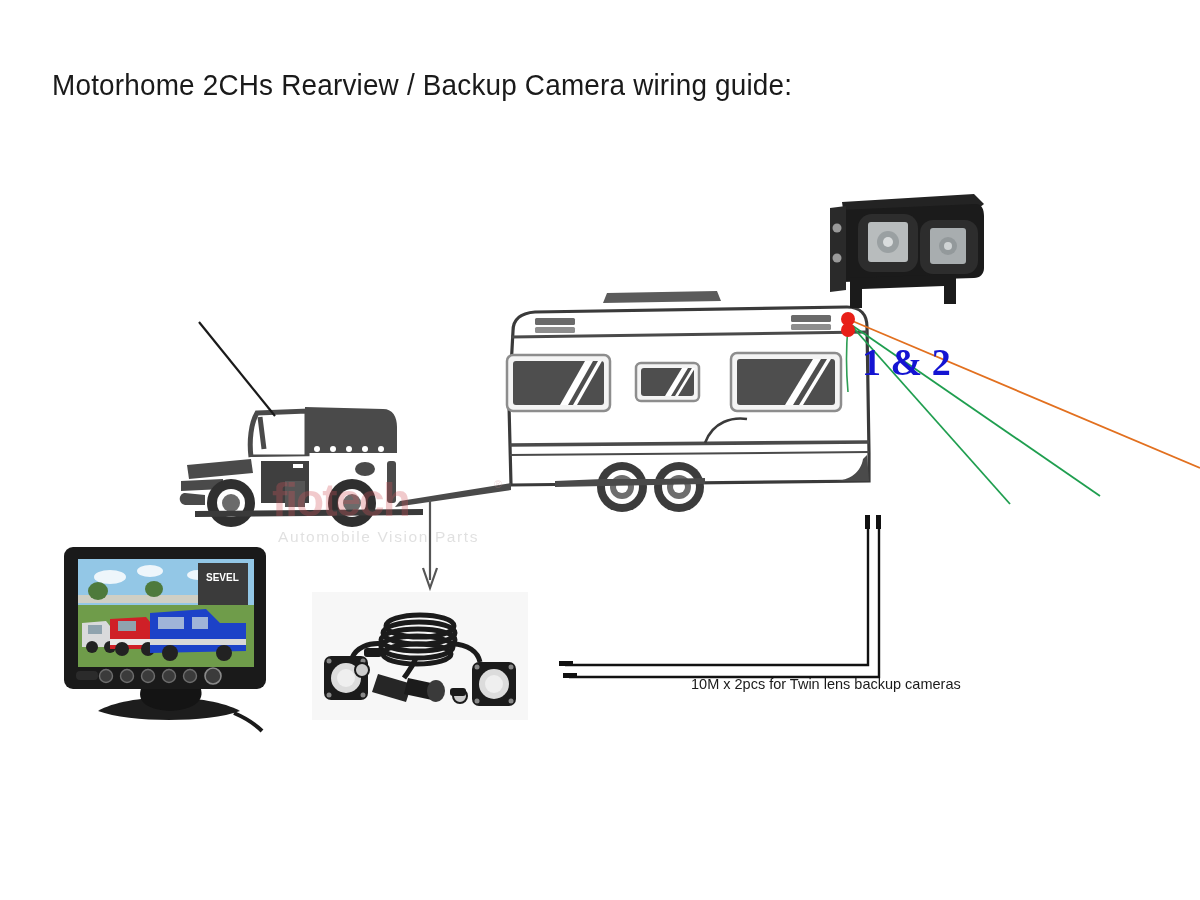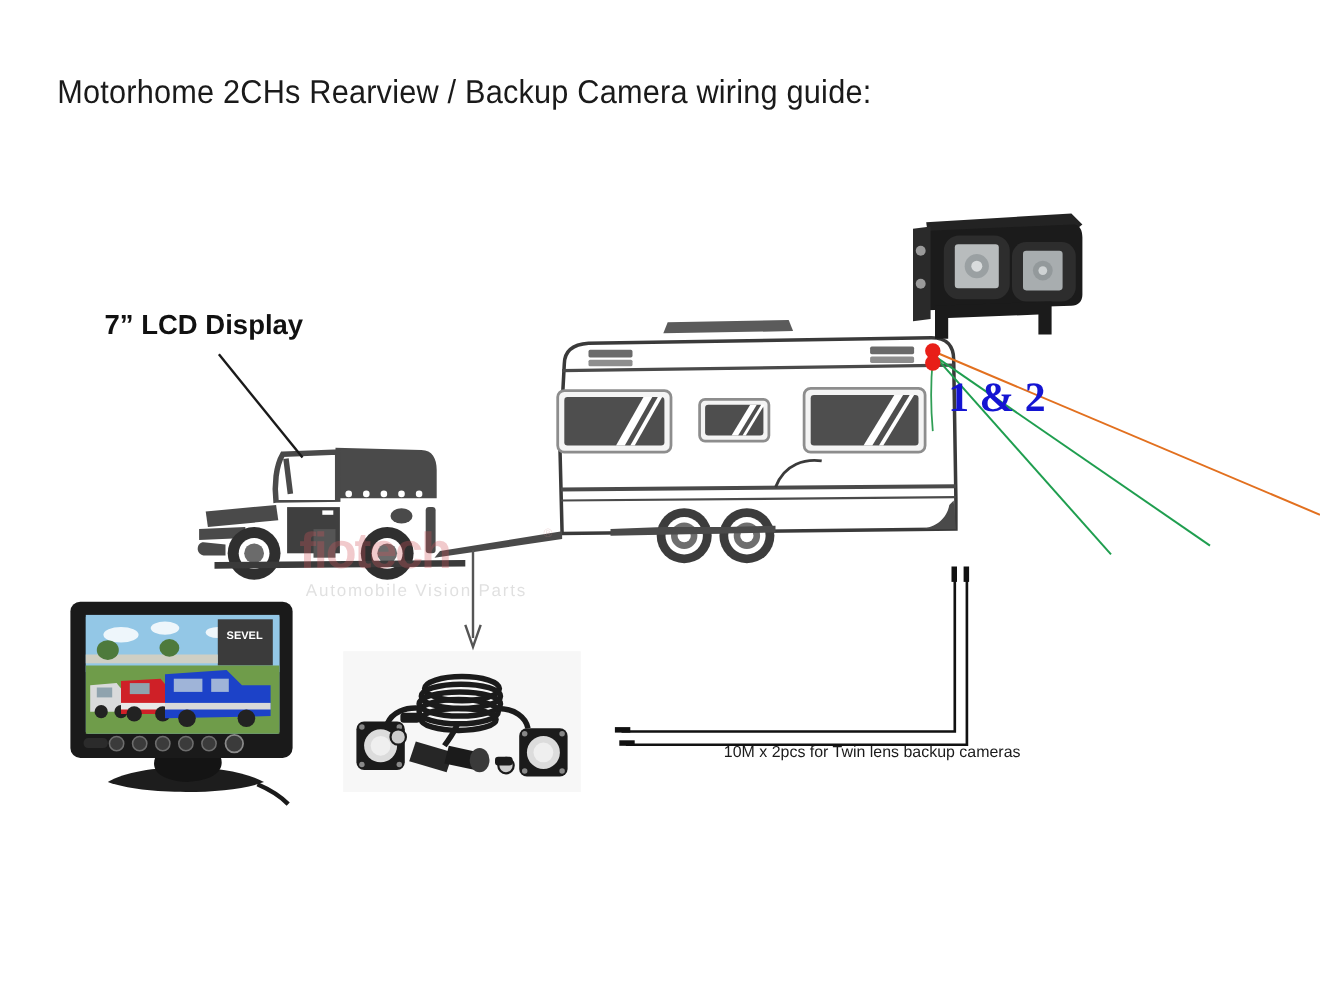--- a/index.html
+++ b/index.html
@@ -11,21 +11,21 @@
   
   #title{left:52px;top:68px;font-size:30px;font-weight:400;letter-spacing:.2px;
          color:#1a1a1a;white-space:nowrap;
          font-family:"Liberation Sans Narrow","Liberation Sans",sans-serif;
          transform:scaleX(.93);transform-origin:left center;}
 
   
   #lcd-label{left:95px;top:282px;font-size:25px;font-weight:bold;color:#111;white-space:nowrap;}
   #ch-label{left:862px;top:340px;font-size:38px;font-weight:bold;color:#1414d2;white-space:nowrap;
             font-family:"Liberation Serif",serif;}
-  #cable-caption{left:658px;top:676px;font-size:14.5px;color:#1b1b1b;white-space:nowrap;}
+  #cable-caption{left:691px;top:676px;font-size:14.5px;color:#1b1b1b;white-space:nowrap;}
 
   
   svg{display:block;overflow:visible;}
 
   
   #watermark{left:272px;top:472px;width:250px;height:80px;opacity:.30;}
   .wm-text{font-family:"Liberation Sans",sans-serif;font-weight:bold;
            font-size:46px;fill:#d2535a;letter-spacing:-2px;}
   .wm-sub{font-family:"Liberation Sans",sans-serif;font-size:15.5px;
           fill:#9b9b9b;letter-spacing:1.6px;}
@@ -134,21 +134,20 @@
     </g>
     <g>
       <circle cx="187" cy="108" r="24" fill="#2f2f2f"></circle>
       <circle cx="187" cy="108" r="14" fill="#ffffff"></circle>
       <circle cx="187" cy="108" r="9" fill="#6b6b6b"></circle>
     </g>
 
     <path d="M30,116 L258,114 L258,120 L30,122 Z" fill="#3a3a3a"></path>
   </svg>
 
-  <div class="abs" id="lcd-label">7” LCD Display</div>
   <svg class="abs" style="left:195px;top:318px;" width="130" height="110">
     <line x1="4" y1="4" x2="80" y2="98" stroke="#1a1a1a" stroke-width="2.2"></line>
   </svg>
 
   <svg class="abs" style="left:824px;top:186px;" width="180" height="130" viewBox="0 0 180 130">
 
     <path d="M18,16 L150,8 L160,18 L150,26 L20,30 Z" fill="#232323"></path>
 
     <path d="M16,24 L152,18 C158,18 160,24 160,30 L160,82 C160,88 156,92 150,92
              L18,96 C12,96 10,90 10,84 L10,32 C10,28 12,25 16,24 Z" fill="#1b1b1b"></path>

